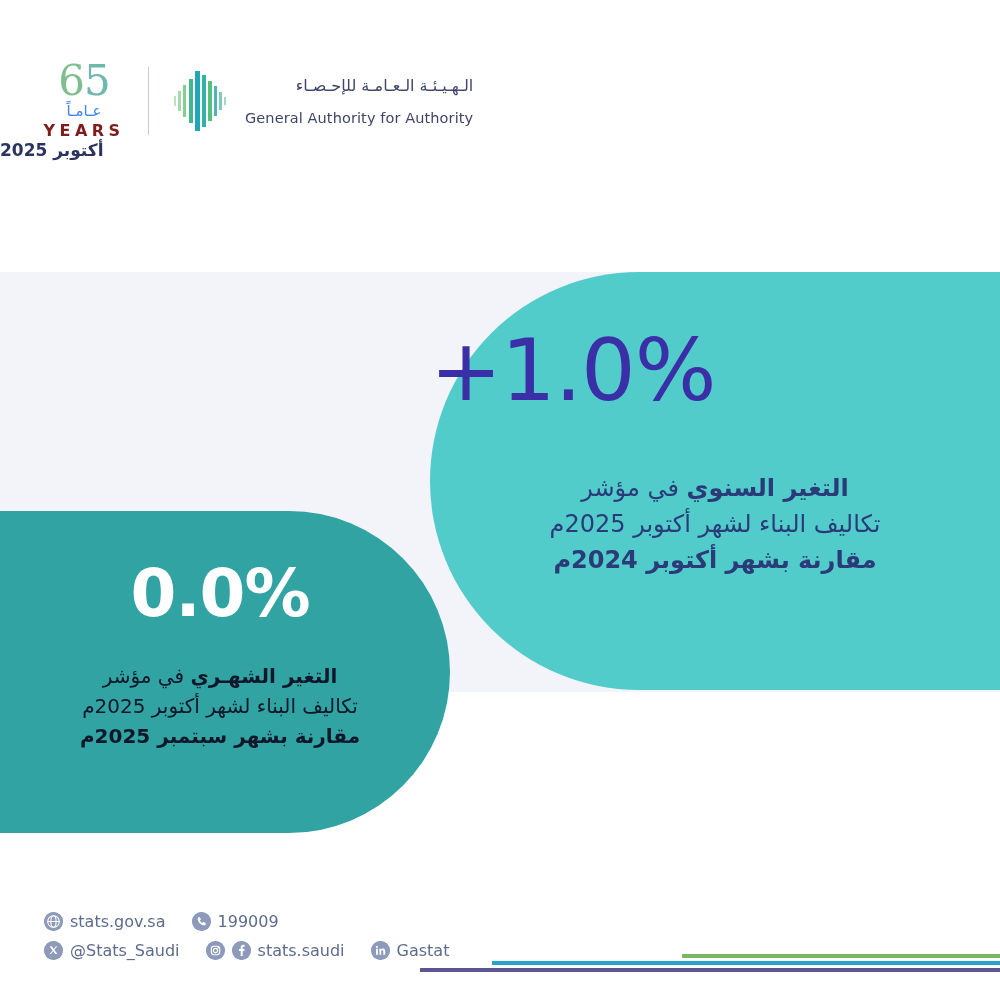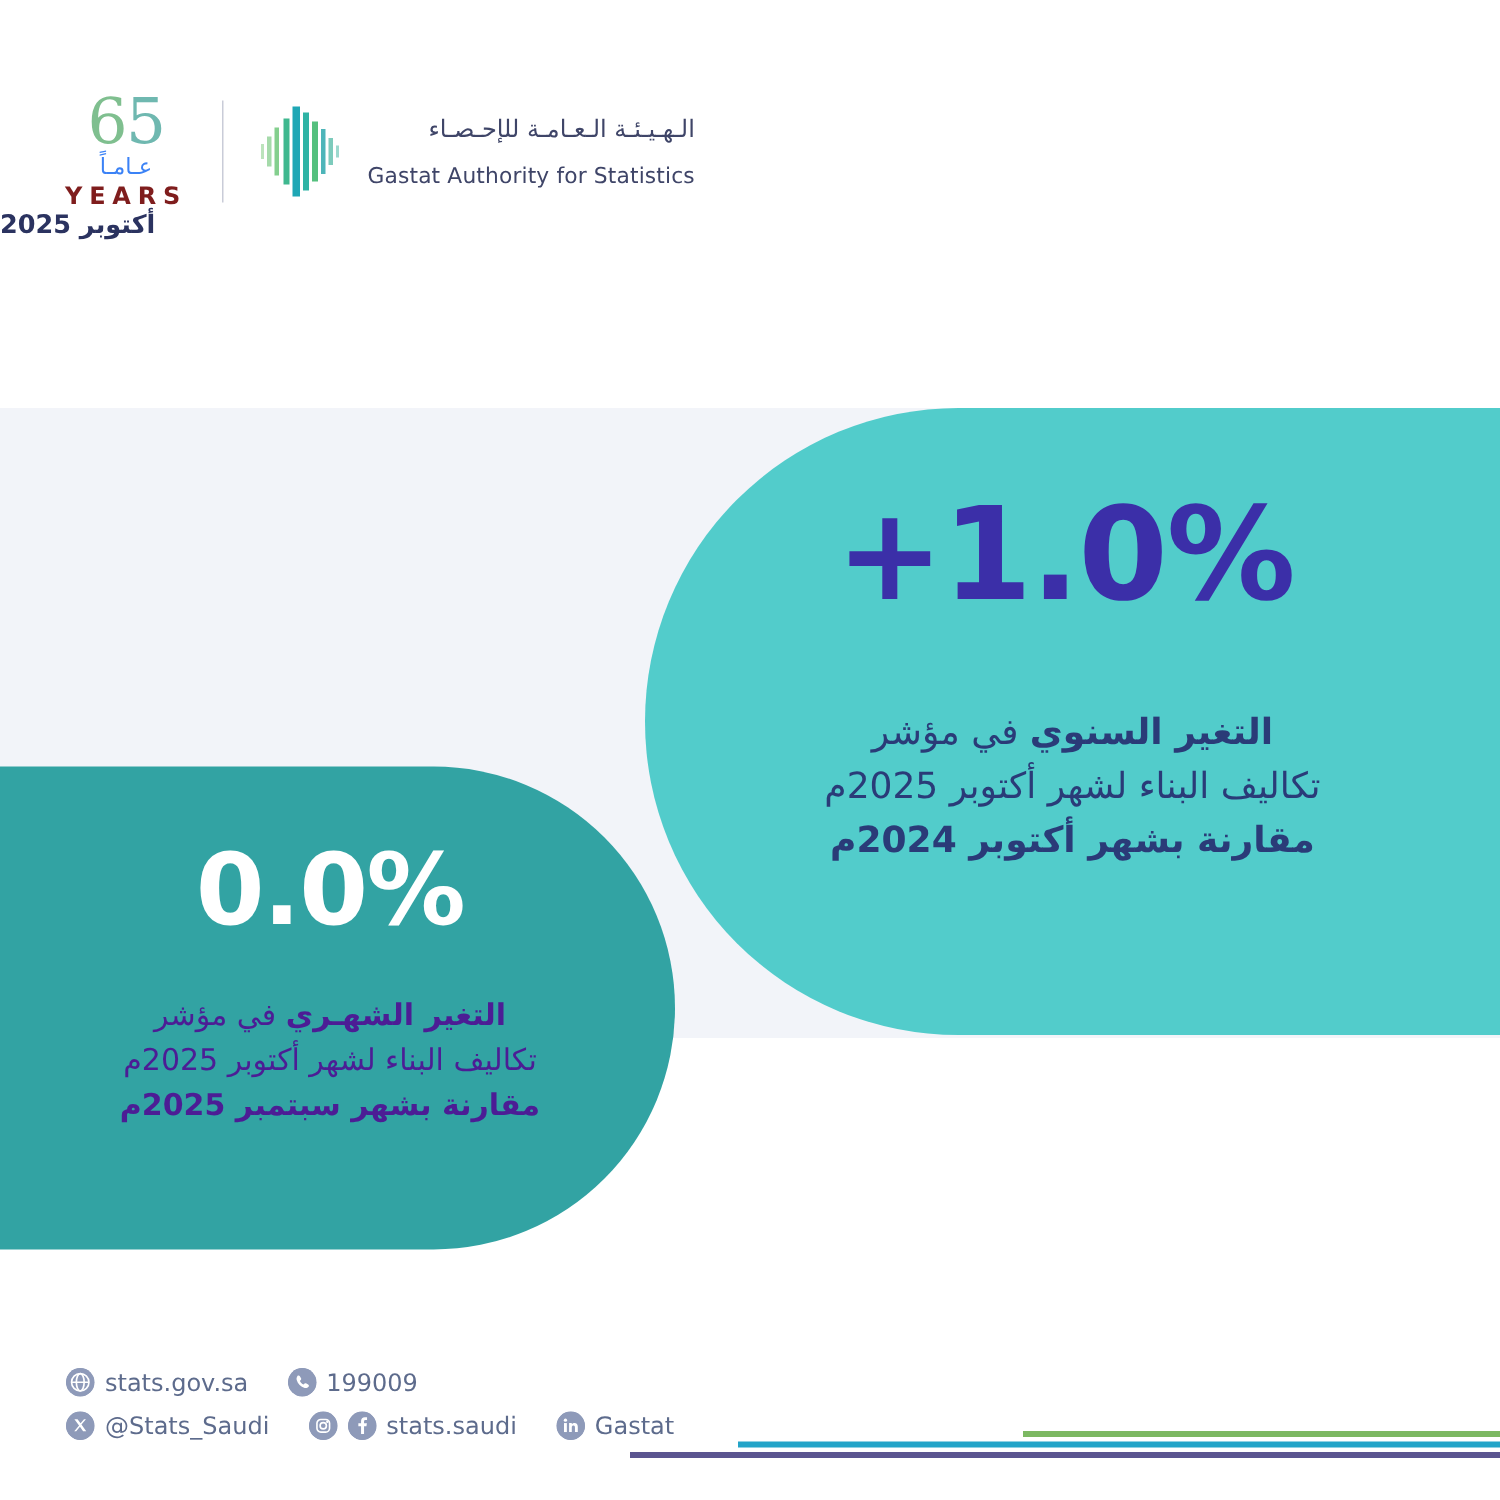--- a/index.html
+++ b/index.html
@@ -152,25 +152,24 @@
     width: 570px;
     height: 418px;
     background: #52CCCB;
     border-radius: 210px 0 0 210px;
   }
   .card-annual .big {
     position: absolute;
     top: 50px;
     left: 0;
     width: 560px;
-    text-align: center;
     direction: ltr;
     color: #3B2FA8;
     font-size: 86px;
-    font-weight: bold;
+    font-weight: normal;
     letter-spacing: -1px;
     line-height: 96px;
   }
   .card-annual .desc {
     position: absolute;
     top: 198px;
     left: 30px;
     width: 510px;
     text-align: center;
     direction: rtl;
@@ -208,21 +207,21 @@
     letter-spacing: -1px;
     line-height: 74px;
   }
   .card-monthly .desc {
     position: absolute;
     top: 150px;
     left: 10px;
     width: 420px;
     text-align: center;
     direction: rtl;
-    color: #4c1d95;
+    color: #0f172a;
     font-size: 20px;
     line-height: 30px;
   }
   .b { font-weight: bold; }
 
   
   .footer {
     position: absolute;
     left: 0;
     bottom: 0;
@@ -313,21 +312,21 @@
               <rect x="45" y="21" width="3" height="30" fill="#2ea8ad" opacity=".85"></rect>
               <rect x="9" y="26" width="3" height="20" fill="#7fcb86" opacity=".7"></rect>
               <rect x="50" y="27" width="3" height="18" fill="#46b5a0" opacity=".7"></rect>
               <rect x="5" y="31" width="2" height="10" fill="#8fd08f" opacity=".6"></rect>
               <rect x="55" y="32" width="2" height="8" fill="#5bbfae" opacity=".6"></rect>
             </g>
           </svg>
         </span>
         <span class="gastat-names">
           <span class="gastat-ar">الـهـيـئـة الـعـامـة للإحـصـاء</span>
-          <span class="gastat-en">Gastat Authority for Statistics</span>
+          <span class="gastat-en">General Authority for Authority</span>
         </span>
       </div>
 
     </div>
 
 
     <div class="subdate">
       <span class="d">أكتوبر 2025</span>
     </div>
 

